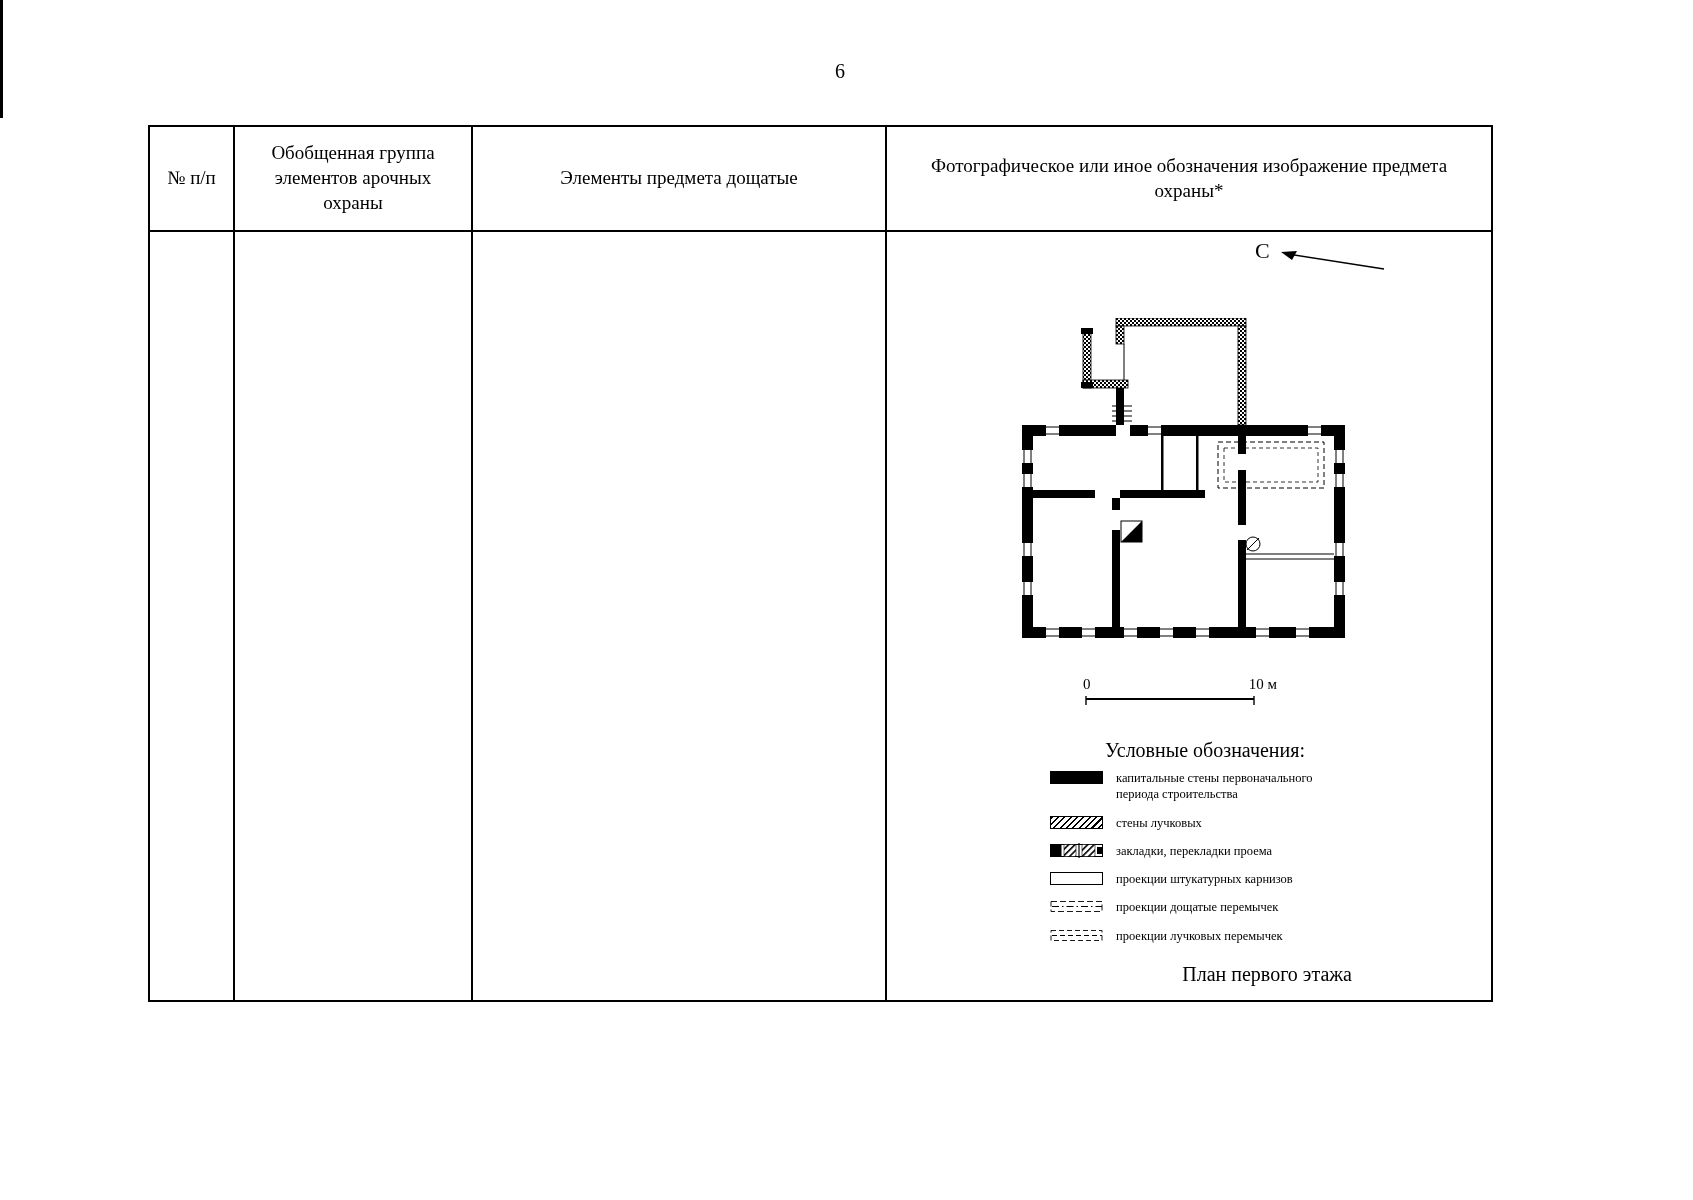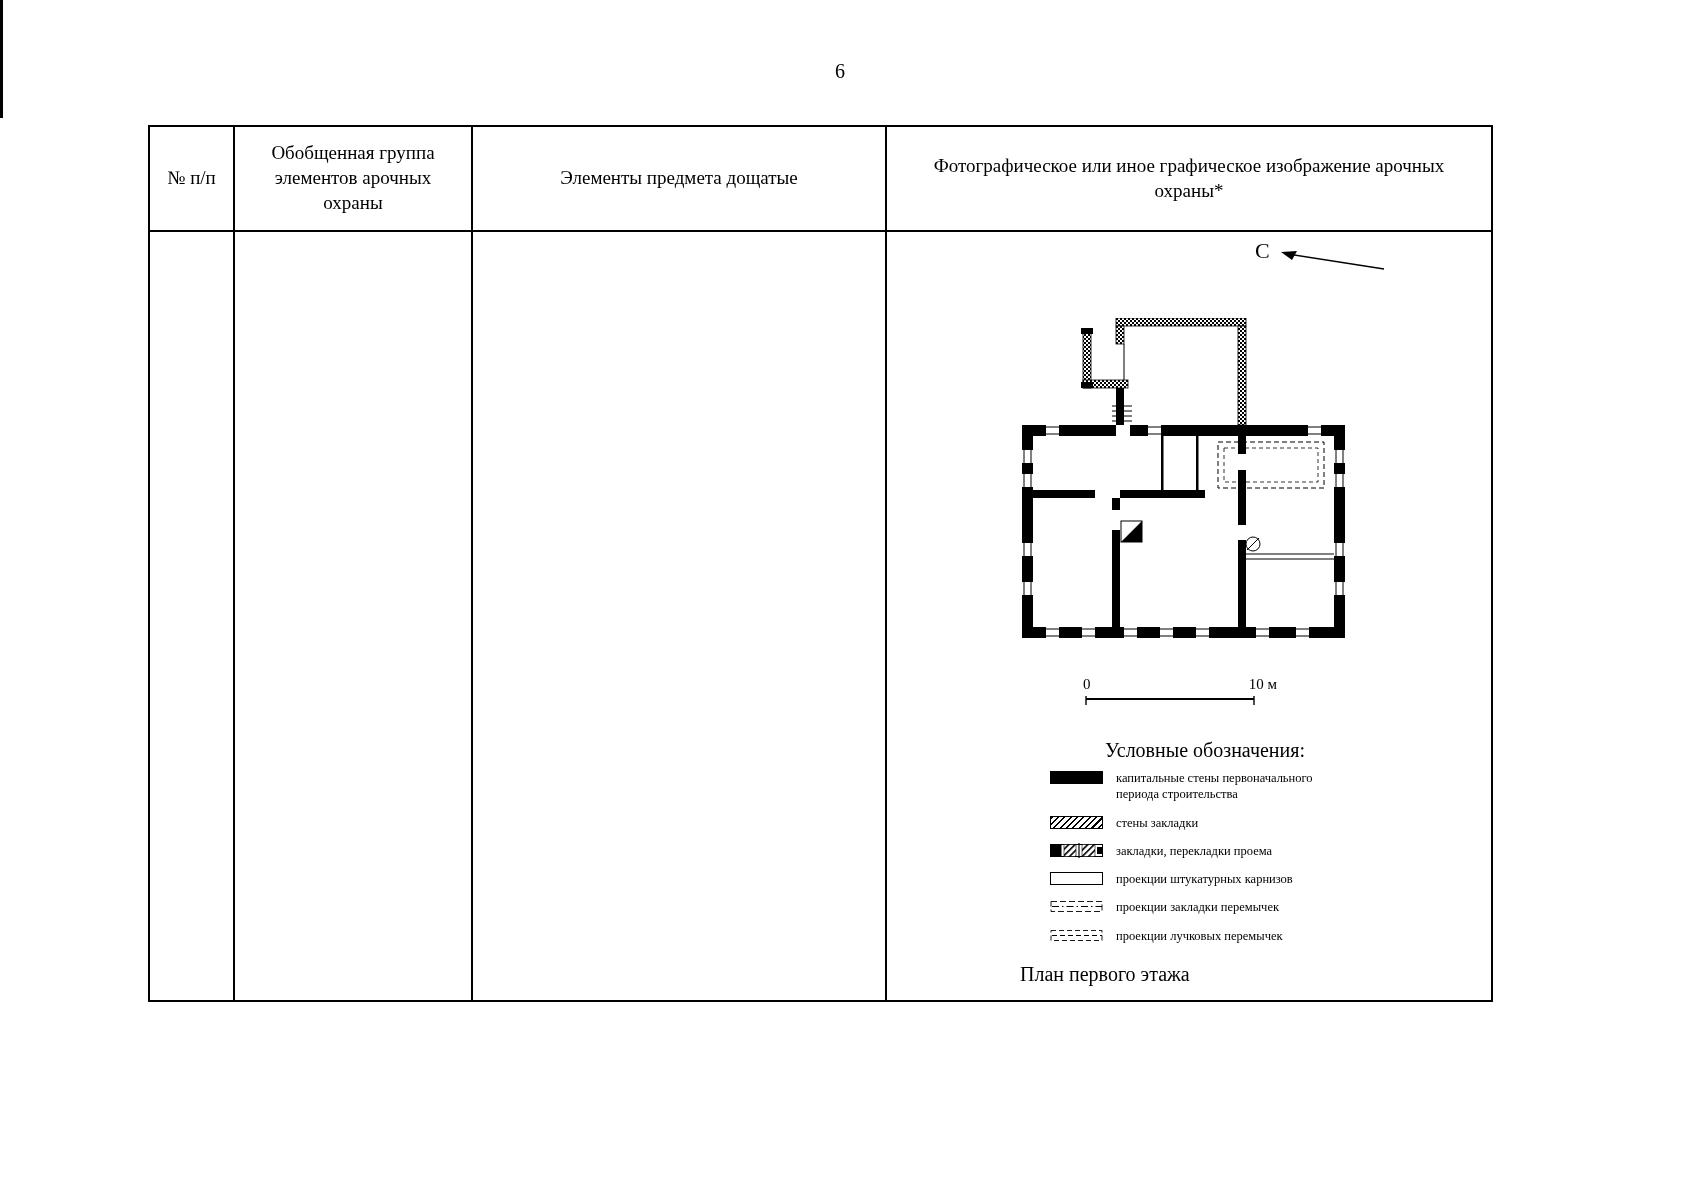--- a/index.html
+++ b/index.html
@@ -41,41 +41,41 @@
   .legend-row { display: flex; align-items: flex-start; gap: 13px; }
   .legend-swatch { width: 53px; height: 15px; flex: 0 0 auto; }
   .swatch-solid { background: #000; height: 13px; margin-top: 1px; }
   .swatch-hatch {
     height: 13px; margin-top: 1px; border: 1px solid #000;
     background-image: repeating-linear-gradient(135deg, #000 0, #000 1.5px, #fff 1.5px, #fff 4.5px);
   }
   .swatch-outline { height: 13px; margin-top: 1px; border: 1px solid #000; background: #fff; }
   .legend-label { font-size: 12.5px; line-height: 1.3; max-width: 238px; }
 
-  .caption { position: absolute; left: 133px; top: 731px; width: 332px; text-align: left; font-size: 20px; }
+  .caption { position: absolute; left: 133px; top: 731px; width: 332px; text-align: right; font-size: 20px; }
 </style>
 </head>
 <body>
 
 <div class="scan-mark"></div>
 <div class="page-number">6</div>
 
 <table class="doc-table">
   <colgroup>
       <col class="col1">
       <col class="col2">
       <col class="col3">
       <col class="col4">
     </colgroup>
   <thead>
     <tr class="header-row">
       <th>№ п/п</th>
       <th>Обобщенная группа элементов арочных охраны</th>
       <th>Элементы предмета дощатые</th>
-      <th>Фотографическое или иное графическое изображение арочных охраны*</th>
+      <th>Фотографическое или иное обозначения изображение предмета охраны*</th>
     </tr>
   </thead>
   <tbody>
     <tr class="body-row">
       <td></td>
       <td></td>
       <td></td>
       <td class="figure-cell">
 
         <div class="north-label">С</div>
@@ -237,21 +237,21 @@
         <div class="legend-title">Условные обозначения:</div>
         <div class="legend">
 
           <div class="legend-row">
             <div class="legend-swatch swatch-solid"></div>
             <div class="legend-label">капитальные стены первоначального периода строительства</div>
           </div>
 
           <div class="legend-row">
             <div class="legend-swatch swatch-hatch"></div>
-            <div class="legend-label">стены закладки</div>
+            <div class="legend-label">стены лучковых</div>
           </div>
 
           <div class="legend-row">
             <svg class="legend-swatch" width="53" height="15" viewBox="0 0 53 15">
               <defs>
                 <pattern id="diag2" width="4.5" height="4.5" patternUnits="userSpaceOnUse" patternTransform="rotate(45)">
                   <rect width="4.5" height="4.5" fill="#fff"></rect>
                   <rect width="1.6" height="4.5" fill="#000"></rect>
                 </pattern>
               </defs>
@@ -268,21 +268,21 @@
           <div class="legend-row">
             <div class="legend-swatch swatch-outline"></div>
             <div class="legend-label">проекции штукатурных карнизов</div>
           </div>
 
           <div class="legend-row">
             <svg class="legend-swatch" width="53" height="15" viewBox="0 0 53 15">
               <rect x="1" y="2.5" width="51" height="10" fill="#fff" stroke="#000" stroke-width="0.9" stroke-dasharray="6 3"></rect>
               <line x1="2" y1="7.5" x2="52" y2="7.5" stroke="#000" stroke-width="1" stroke-dasharray="7 3 1.5 3"></line>
             </svg>
-            <div class="legend-label">проекции закладки перемычек</div>
+            <div class="legend-label">проекции дощатые перемычек</div>
           </div>
 
           <div class="legend-row">
             <svg class="legend-swatch" width="53" height="15" viewBox="0 0 53 15">
               <rect x="1" y="2.5" width="51" height="10" fill="#fff" stroke="#000" stroke-width="0.9" stroke-dasharray="5 3"></rect>
               <line x1="2" y1="7.5" x2="52" y2="7.5" stroke="#000" stroke-width="1" stroke-dasharray="5 3"></line>
             </svg>
             <div class="legend-label">проекции лучковых перемычек</div>
           </div>
 

